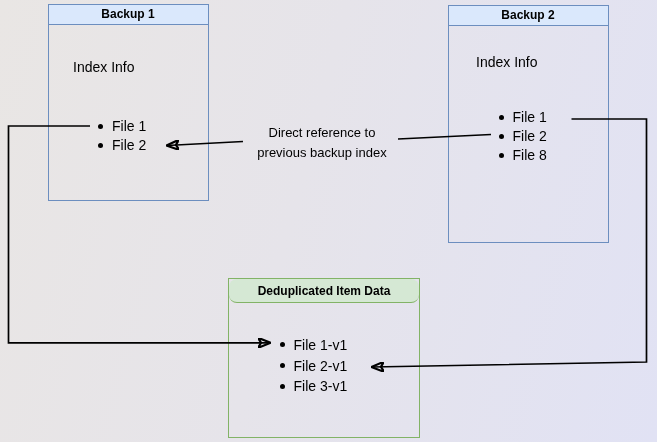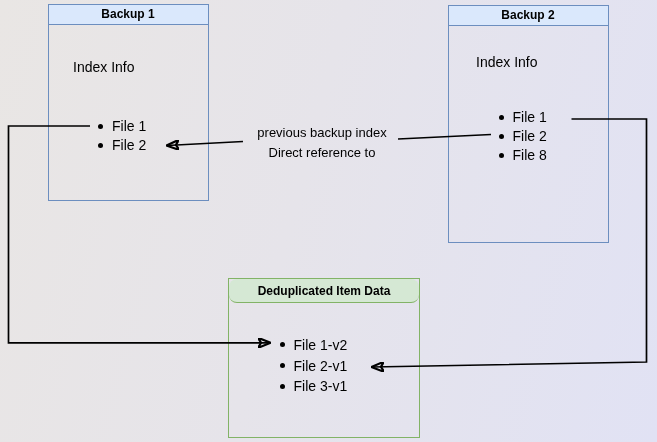--- a/index.html
+++ b/index.html
@@ -114,21 +114,21 @@
       <span>File 8</span>
     </li>
   </ul>
 
   <div class="node green" style="left:228px; top:278px; width:192px; height:160px;">
     <div class="node-header">Deduplicated Item Data</div>
   </div>
   <ul class="filelist list-207" style="left:279.5px; top:334.5px;">
     <li>
       <span class="dot"></span>
-      <span>File 1-v2</span>
+      <span>File 1-v1</span>
     </li>
     <li>
       <span class="dot"></span>
       <span>File 2-v1</span>
     </li>
     <li>
       <span class="dot"></span>
       <span>File 3-v1</span>
     </li>
   </ul>
@@ -139,17 +139,17 @@
         <path d="M0,0 L10,4 L0,8 L2.5,4 Z" fill="#000" stroke="none"></path>
       </marker>
     </defs>
     <path d="M 90 126 H 8.5 V 342.8 H 270" marker-end="url(#arrowhead)"></path>
     <path d="M 243 141.5 L 167 145.5" marker-end="url(#arrowhead)"></path>
     <path d="M 398 139 L 491 134.5"></path>
     <path d="M 571.5 119 H 646.5 V 362 L 372 367" marker-end="url(#arrowhead)"></path>
   </svg>
 
   <div class="edge-label">
+    <div>Direct reference to</div>
     <div>previous backup index</div>
-    <div>Direct reference to</div>
   </div>
 
 </div>
 
 </body></html>

